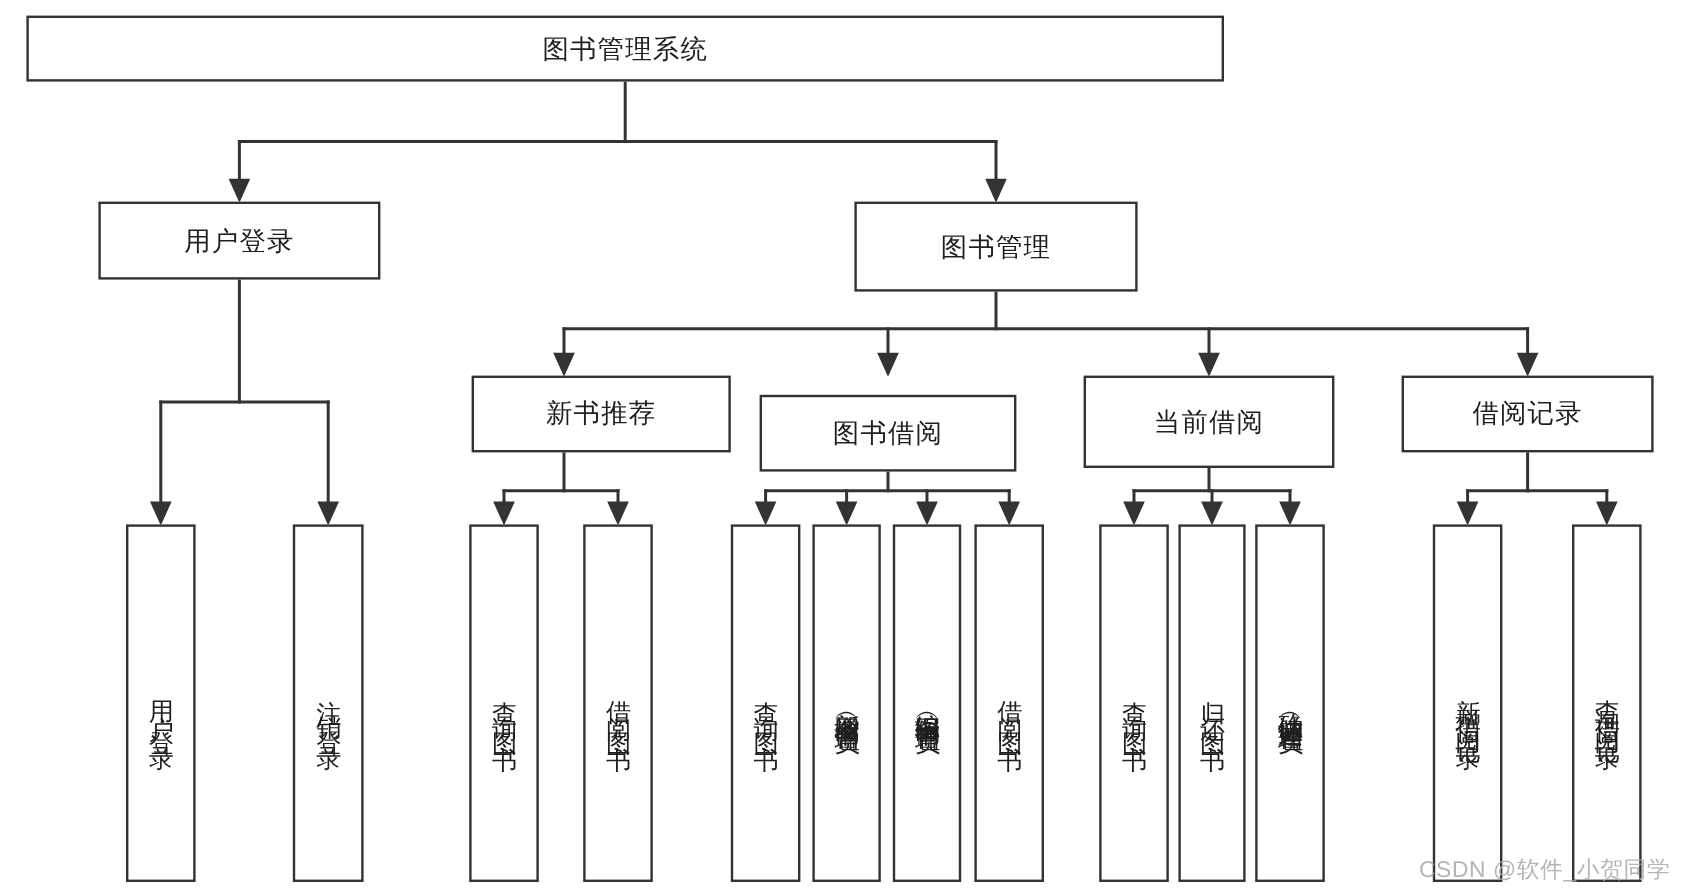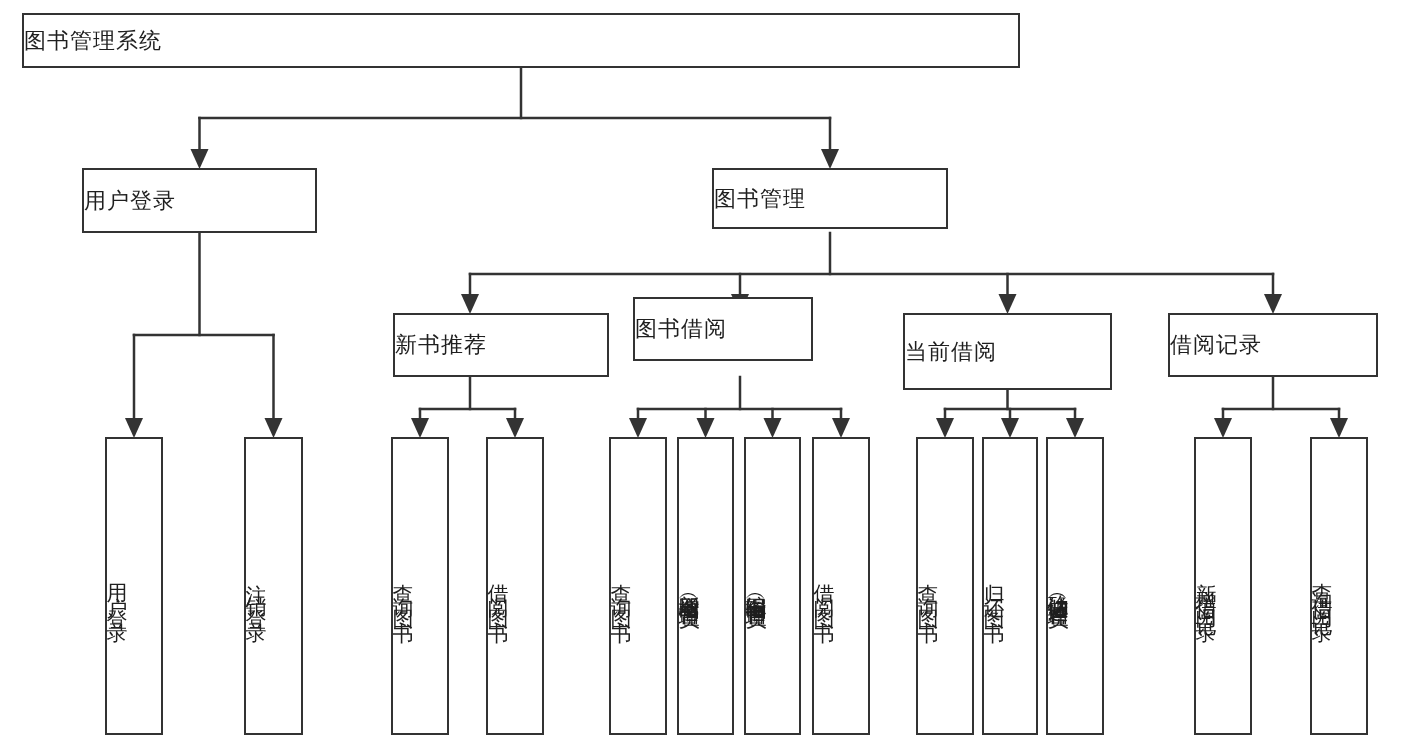--- a/index.html
+++ b/index.html
@@ -17,21 +17,21 @@
     width: 1405px; height: 747px;
     pointer-events: none;
   }
   .node {
     position: absolute;
     box-sizing: border-box;
     background: #ffffff;
     border: 2.5px solid #333333;
     display: flex;
     align-items: center;
-    justify-content: flex-start;
+    justify-content: center;
     color: #1f1f1f;
     z-index: 2;
   }
   .node.h .label {
     font-size: 22px;
     letter-spacing: 1px;
     white-space: nowrap;
   }
   .node.v .label {
     writing-mode: vertical-rl;
@@ -112,27 +112,27 @@
       <line x1="1339" y1="409" x2="1339" y2="423" stroke="#333333" stroke-width="2.5" stroke-linecap="square"></line>
       <polygon points="1330,418 1348,418 1339,438" fill="#333333"></polygon>
     </svg>
   <div id="node-layer">
       <div class="node h" style="left: 22px; top: 13px; width: 998px; height: 55px;">
         <span class="label">图书管理系统</span>
       </div>
       <div class="node h" style="left: 82px; top: 168px; width: 235px; height: 65px;">
         <span class="label">用户登录</span>
       </div>
-      <div class="node h" style="left: 712px; top: 168px; width: 236px; height: 61px;">
+      <div class="node h" style="left: 712px; top: 168px; width: 236px; height: 75px;">
         <span class="label">图书管理</span>
       </div>
       <div class="node h" style="left: 362px; top: 313px; width: 216px; height: 64px; margin-left: 31px;">
         <span class="label">新书推荐</span>
       </div>
-      <div class="node h" style="left: 633px; top: 297px; width: 180px; height: 64px;">
+      <div class="node h" style="left: 633px; top: 329px; width: 214px; height: 64px;">
         <span class="label">图书借阅</span>
       </div>
       <div class="node h" style="left: 903px; top: 313px; width: 209px; height: 77px;">
         <span class="label">当前借阅</span>
       </div>
       <div class="node h" style="left: 1168px; top: 313px; width: 210px; height: 64px;">
         <span class="label">借阅记录</span>
       </div>
       <div class="node v" style="left: 105px; top: 437px; width: 58px; height: 298px;">
         <span class="label ls-wide">用户登录</span>
@@ -167,13 +167,14 @@
       <div class="node v" style="left: 1046px; top: 437px; width: 58px; height: 298px;">
         <span class="label ls-tight">确认归还（管理员）</span>
       </div>
       <div class="node v" style="left: 1194px; top: 437px; width: 58px; height: 298px;">
         <span class="label ls-mid">新增借阅记录</span>
       </div>
       <div class="node v" style="left: 1310px; top: 437px; width: 58px; height: 298px;">
         <span class="label ls-mid">查询借阅记录</span>
       </div>
     </div>
+  <div class="watermark">CSDN @软件_小贺同学</div>
 </div>
 
 </body></html>

